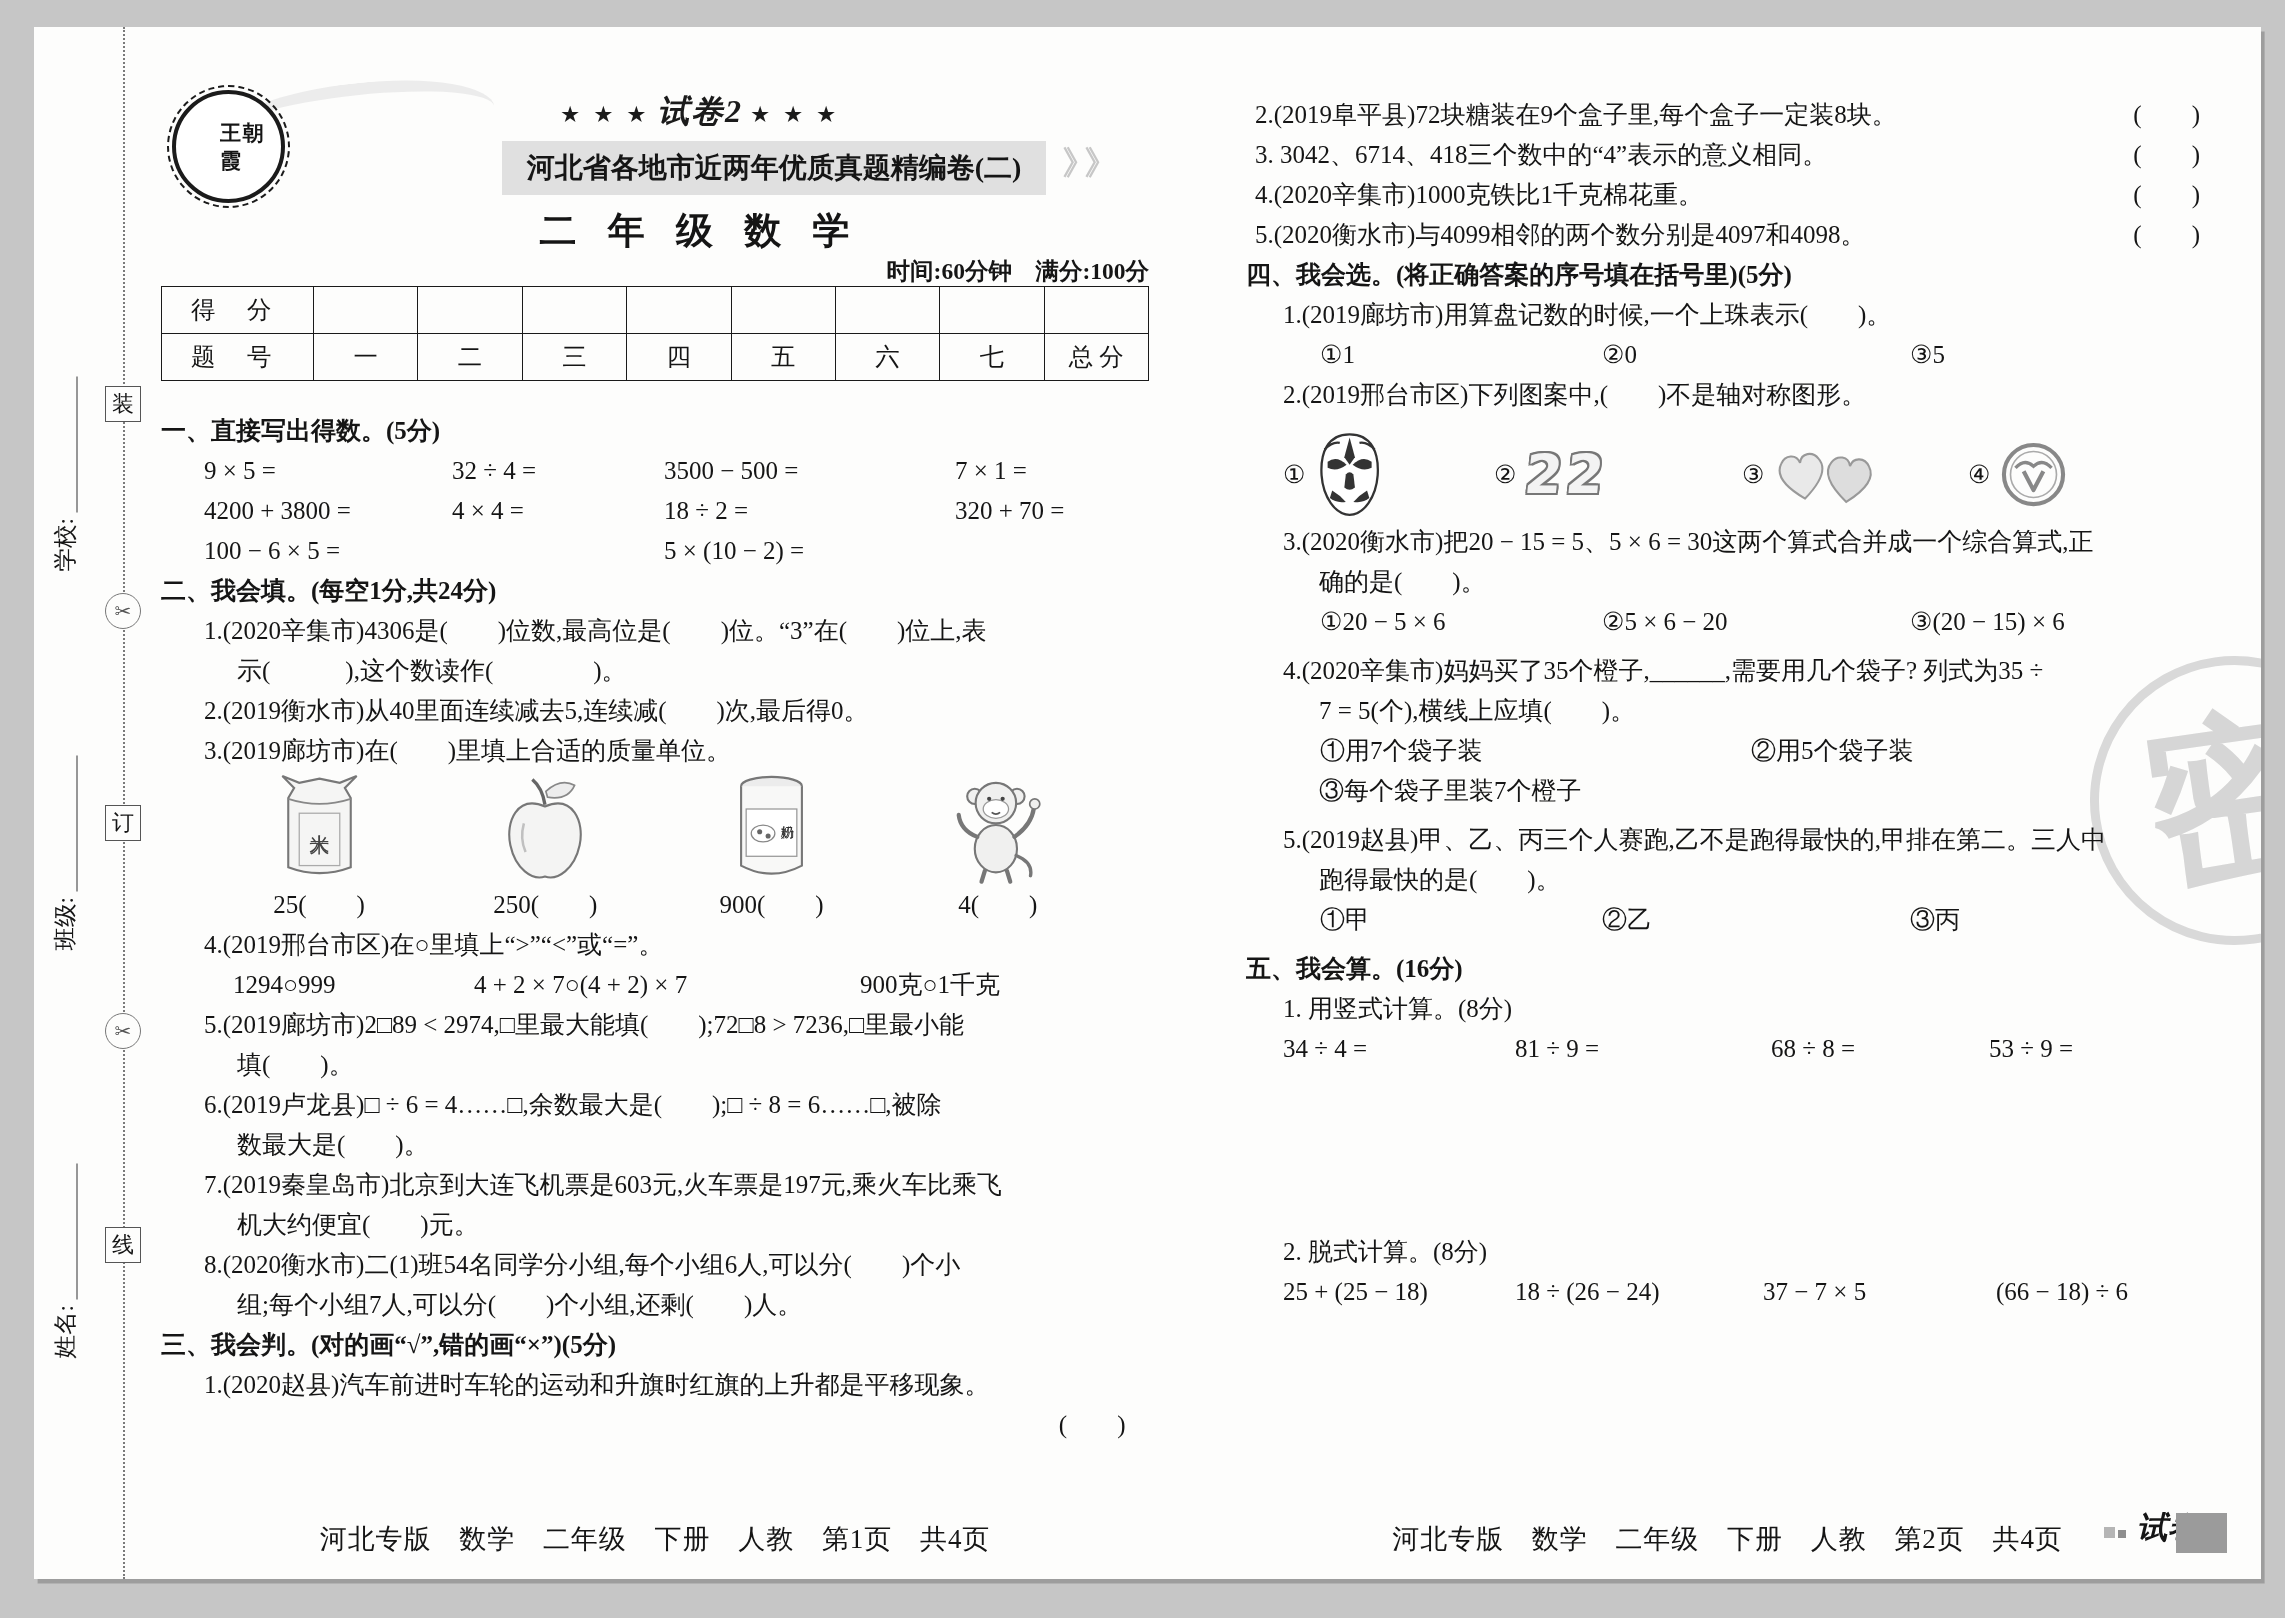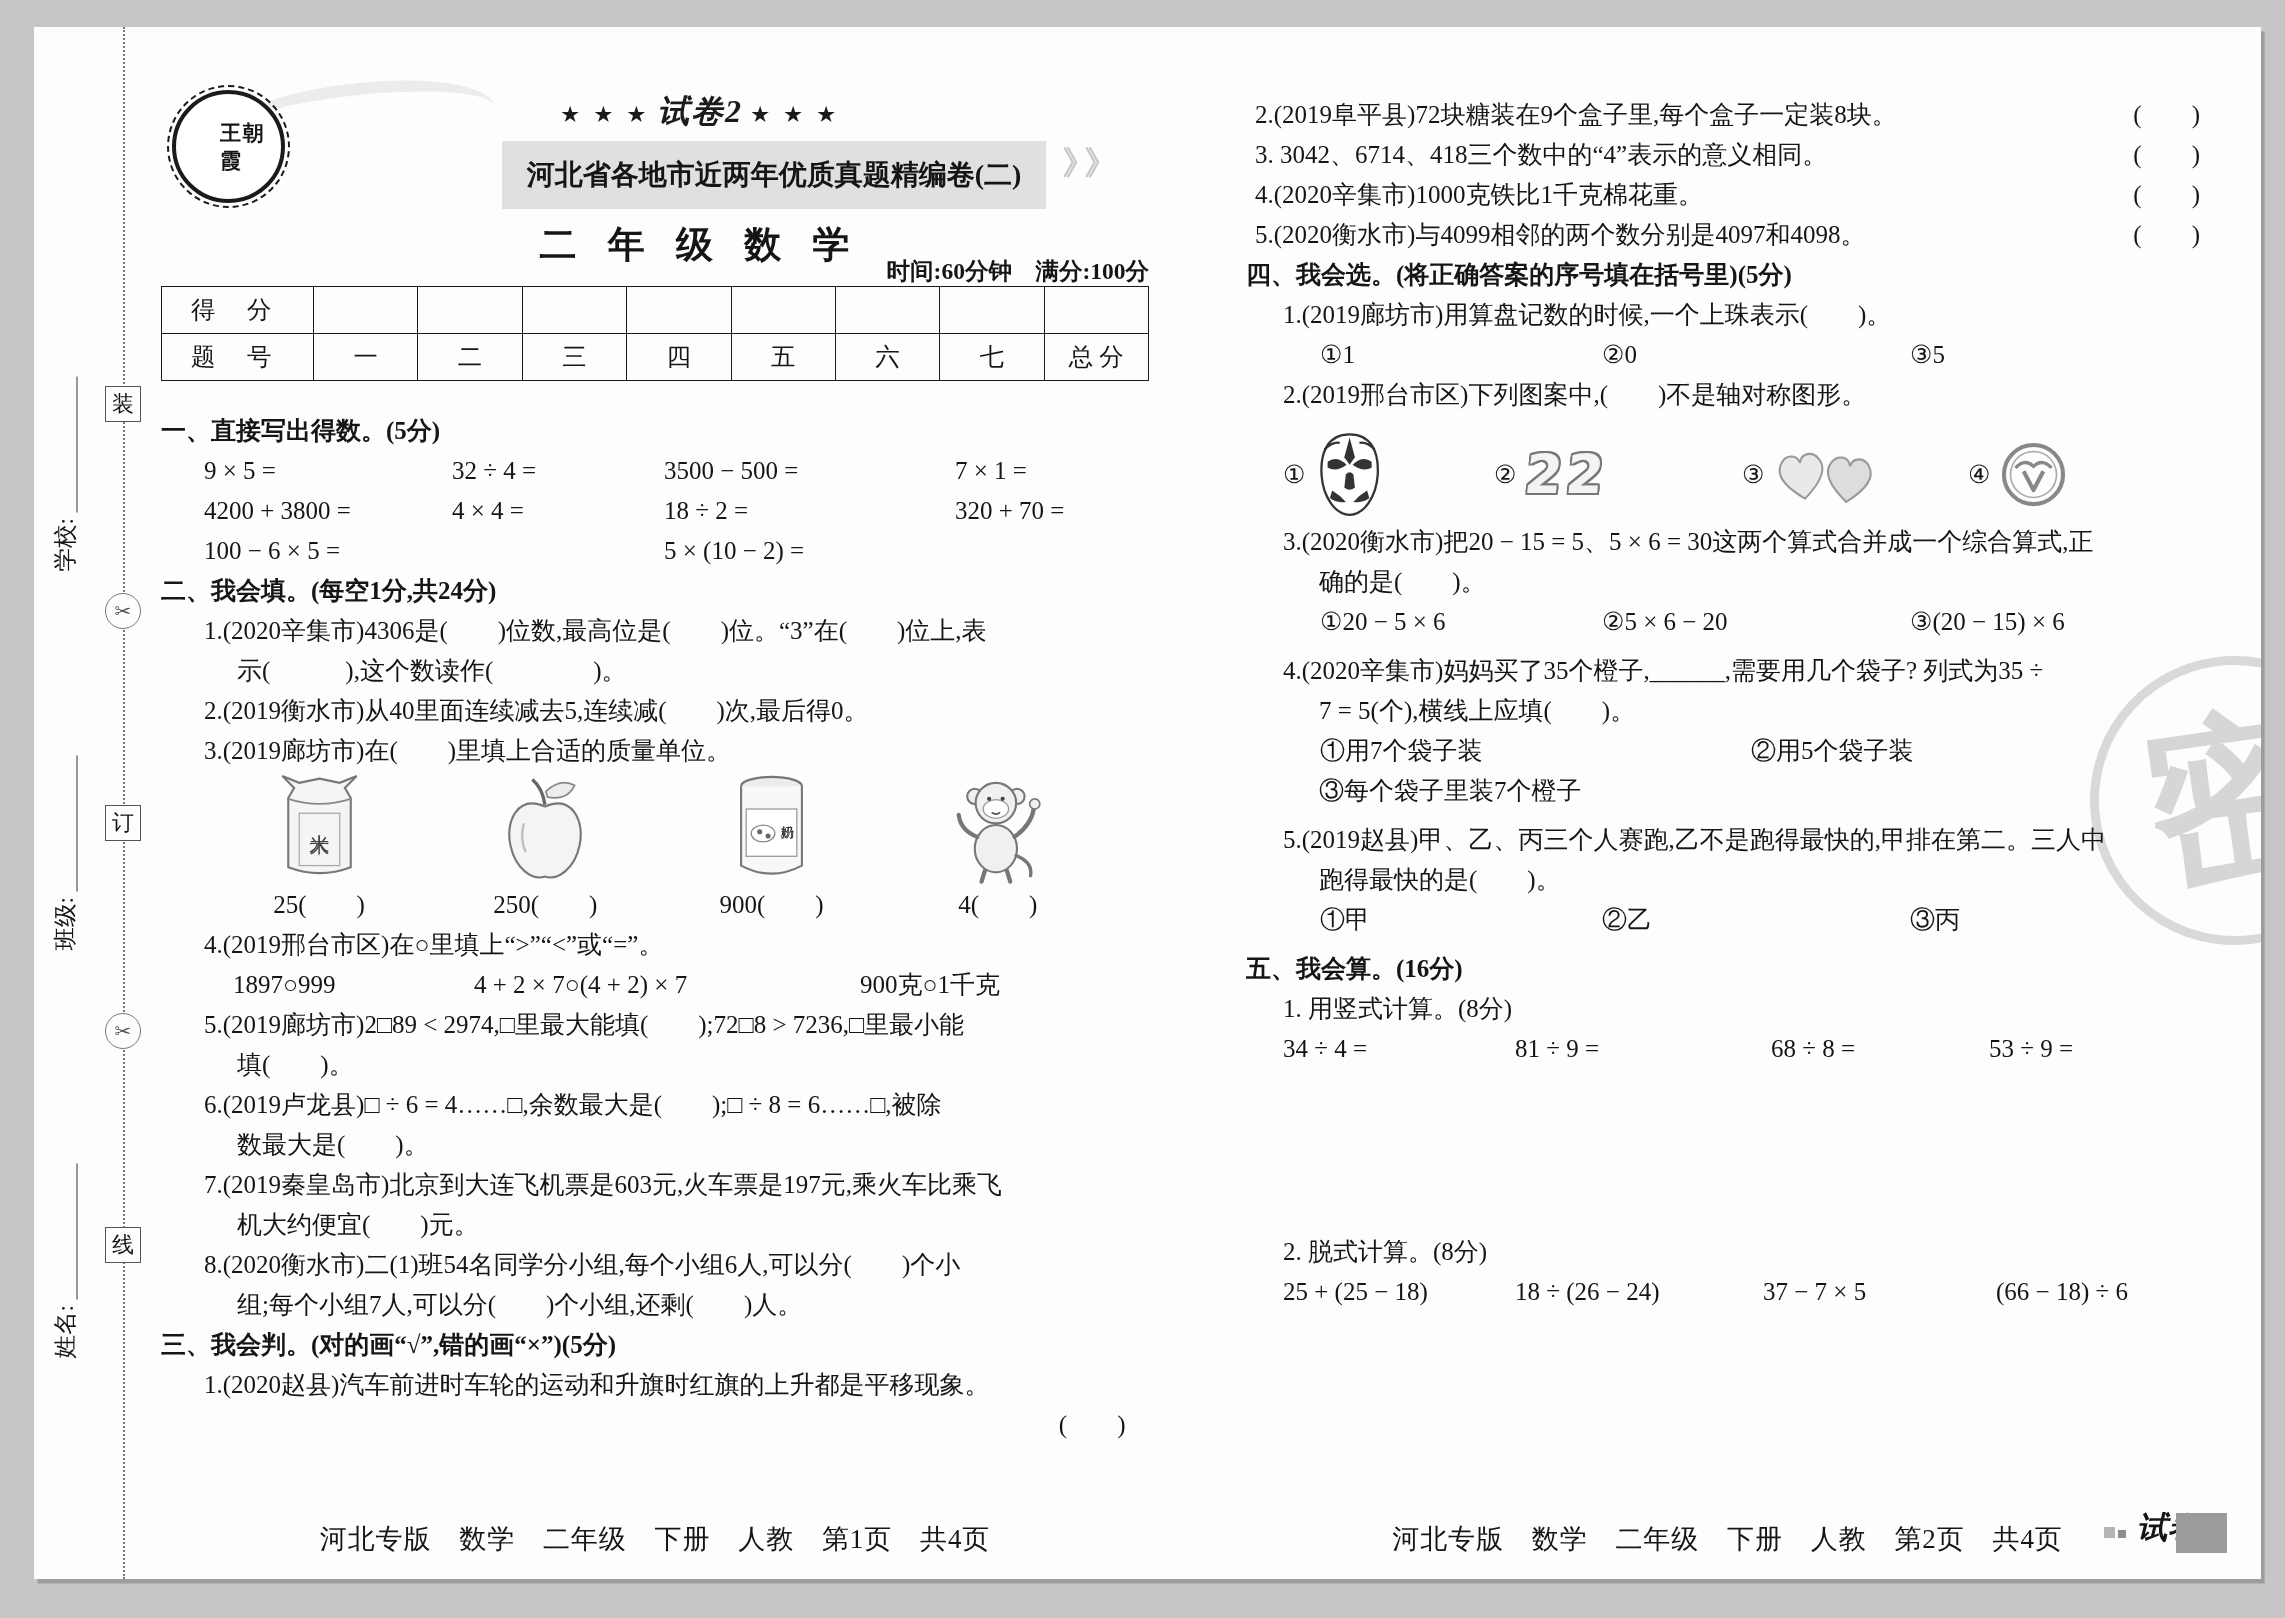--- a/index.html
+++ b/index.html
@@ -14,21 +14,21 @@
   .sealbox{position:absolute;left:71px;width:34px;height:34px;border:1.8px solid #555;background:#fdfdfc;display:flex;align-items:center;justify-content:center;font-size:22px;}
   .sealcircle{position:absolute;left:71px;width:34px;height:34px;border:1.8px solid #777;border-radius:50%;background:#fdfdfc;display:flex;align-items:center;justify-content:center;font-size:20px;color:#555;font-family:"DejaVu Sans",sans-serif;}
 
   
   .swash{position:absolute;left:190px;top:56px;width:271px;height:63px;border-top:12.7px solid #ececec;border-radius:50%;transform:rotate(-6deg);}
   .logo{position:absolute;left:138px;top:63px;width:105px;height:105px;border:4.5px solid #1b1b1b;outline:2.7px dashed #1b1b1b;outline-offset:3.6px;border-radius:50%;display:flex;align-items:center;justify-content:center;background:#fff;}
   .logo span{font-size:21px;font-weight:bold;letter-spacing:1.8px;margin-left:44px;}
   .header{position:absolute;left:127px;top:63px;width:1078px;text-align:center;}
   .stars{font-size:22.6px;color:#1b1b1b;letter-spacing:3.6px;}
   .stars .tag{font-size:32px;font-weight:bold;font-style:italic;letter-spacing:1.8px;margin:0 7.2px;}
-  .banner{display:inline-block;position:relative;left:74px;margin-top:7.2px;background:#e0e0e0;padding:15px 25px;font-size:28px;font-weight:bold;white-space:nowrap;}
+  .banner{display:inline-block;position:relative;left:74px;margin-top:7.2px;background:#e0e0e0;padding:8px 25px;font-size:28px;font-weight:bold;white-space:nowrap;}
   .chev{position:absolute;right:-60px;top:0px;color:#c7c7c7;font-size:33px;letter-spacing:-11px;}
   .grade{margin-top:11px;font-size:37px;font-weight:bold;letter-spacing:11px;}
   .time{position:absolute;left:127px;top:228px;width:988px;text-align:right;font-size:23.5px;font-weight:bold;}
 
   
   .score-table{position:absolute;left:127px;top:259px;width:988px;border-collapse:collapse;table-layout:fixed;}
   .score-table td{border:1.8px solid #1a1a1a;height:44px;text-align:center;font-size:24.4px;}
   .score-table .lbl{width:149px;letter-spacing:12.7px;}
 
   
@@ -234,21 +234,21 @@
       </div>
       <div class="caps">
         <div class="cell">25(　　)</div>
         <div class="cell">250(　　)</div>
         <div class="cell">900(　　)</div>
         <div class="cell">4(　　)</div>
       </div>
 
       <div class="ln ind1">4.(2019邢台市区)在○里填上“&gt;”“&lt;”或“=”。</div>
       <div class="cmp">
-        <span>1897○999</span>
+        <span>1294○999</span>
         <span>4 + 2 × 7○(4 + 2) × 7</span>
         <span>900克○1千克</span>
       </div>
       <div class="ln ind1">5.(2019廊坊市)2□89 &lt; 2974,□里最大能填(　　);72□8 &gt; 7236,□里最小能</div>
       <div class="ln ind2">填(　　)。</div>
       <div class="ln ind1">6.(2019卢龙县)□ ÷ 6 = 4……□,余数最大是(　　);□ ÷ 8 = 6……□,被除</div>
       <div class="ln ind2">数最大是(　　)。</div>
       <div class="ln ind1">7.(2019秦皇岛市)北京到大连飞机票是603元,火车票是197元,乘火车比乘飞</div>
       <div class="ln ind2">机大约便宜(　　)元。</div>
       <div class="ln ind1">8.(2020衡水市)二(1)班54名同学分小组,每个小组6人,可以分(　　)个小</div>

